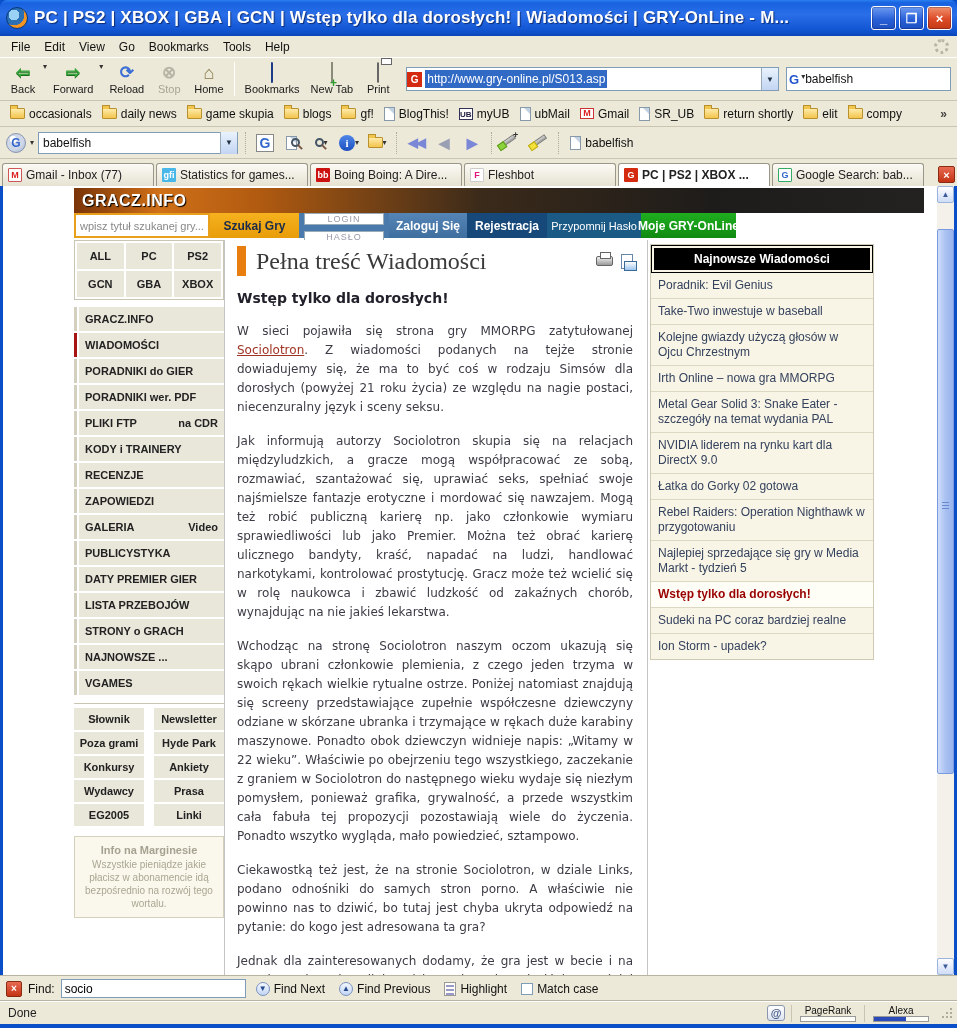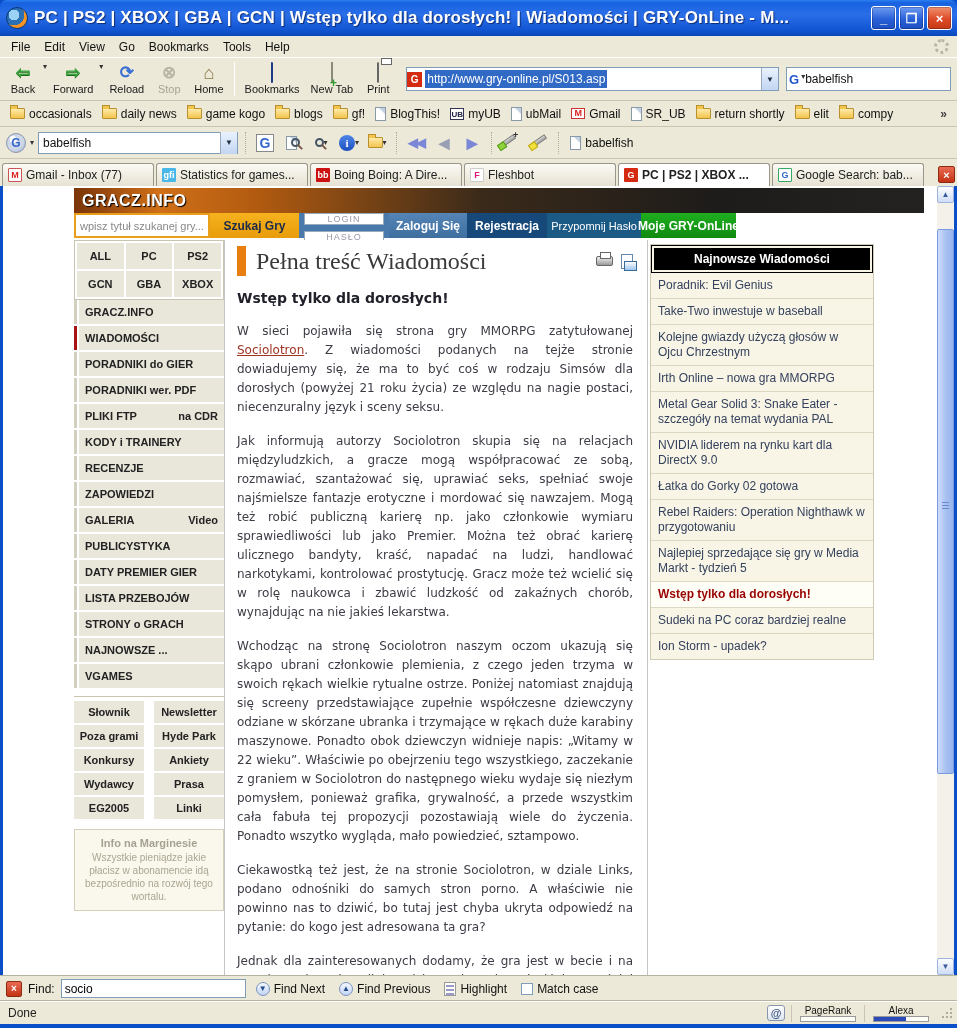--- a/index.html
+++ b/index.html
@@ -117,21 +117,21 @@
   .hdr-input{width:80px;height:17px;background:#fff;border:1px solid #9ab;color:#99a;font-size:9px;text-align:center;display:flex;align-items:center;justify-content:center;letter-spacing:1px;}
   .btn-zaloguj{background:linear-gradient(#5585b6,#3f6f9f);color:#fff;width:78px;}
   .btn-rejestracja{background:#16497a;color:#fff;width:80px;}
   .btn-przypomnij{background:#1c5a86;color:#fff;font-weight:normal;width:94px;font-size:11px;}
   .btn-moje{background:linear-gradient(#1fae1f,#108a10);color:#fff;width:95px;}
 
   .page-body{display:flex;width:850px;margin-top:2px;align-items:flex-start;}
 
   
   .sidebar{width:150px;flex:0 0 auto;padding-top:0;}
-  .platform-box{border:1px solid #c9c5b2;background:#fff;padding:2px;margin-bottom:0;}
+  .platform-box{border:1px solid #c9c5b2;background:#fff;padding:2px;margin-bottom:7px;}
   .platform-grid{display:grid;grid-template-columns:1fr 1fr 1fr;gap:2px;}
   .platform-cell{background:#e9e6da;font-size:11px;font-weight:bold;color:#222;text-align:center;padding:7px 0;}
   .menu-box{display:flex;flex-direction:column;gap:2px;margin-bottom:8px;}
   .smenu-item{display:flex;align-items:center;height:24px;background:#e9e6da;font-size:11px;font-weight:bold;color:#222;}
   .smenu-strip{width:5px;height:100%;background:#d4d0c0;border-right:2px solid #fff;flex:0 0 auto;}
   .smenu-item.active .smenu-strip{background:#a81414;}
   .smenu-label{padding-left:6px;}
   .smenu-extra{margin-left:auto;padding-right:6px;}
   .links2-box{display:flex;flex-direction:column;gap:2px;margin-bottom:10px;border-top:1px solid #c9c5b2;padding-top:4px;}
   .links2-row{display:flex;gap:10px;}
@@ -270,21 +270,21 @@
   <span class="bm-item">
         <span class="ic-folder"></span>
         <span>occasionals</span>
       </span>
       <span class="bm-item">
         <span class="ic-folder"></span>
         <span>daily news</span>
       </span>
       <span class="bm-item">
         <span class="ic-folder"></span>
-        <span>game kogo</span>
+        <span>game skupia</span>
       </span>
       <span class="bm-item">
         <span class="ic-folder"></span>
         <span>blogs</span>
       </span>
       <span class="bm-item">
         <span class="ic-folder"></span>
         <span>gf!</span>
       </span>
       <span class="bm-item">

